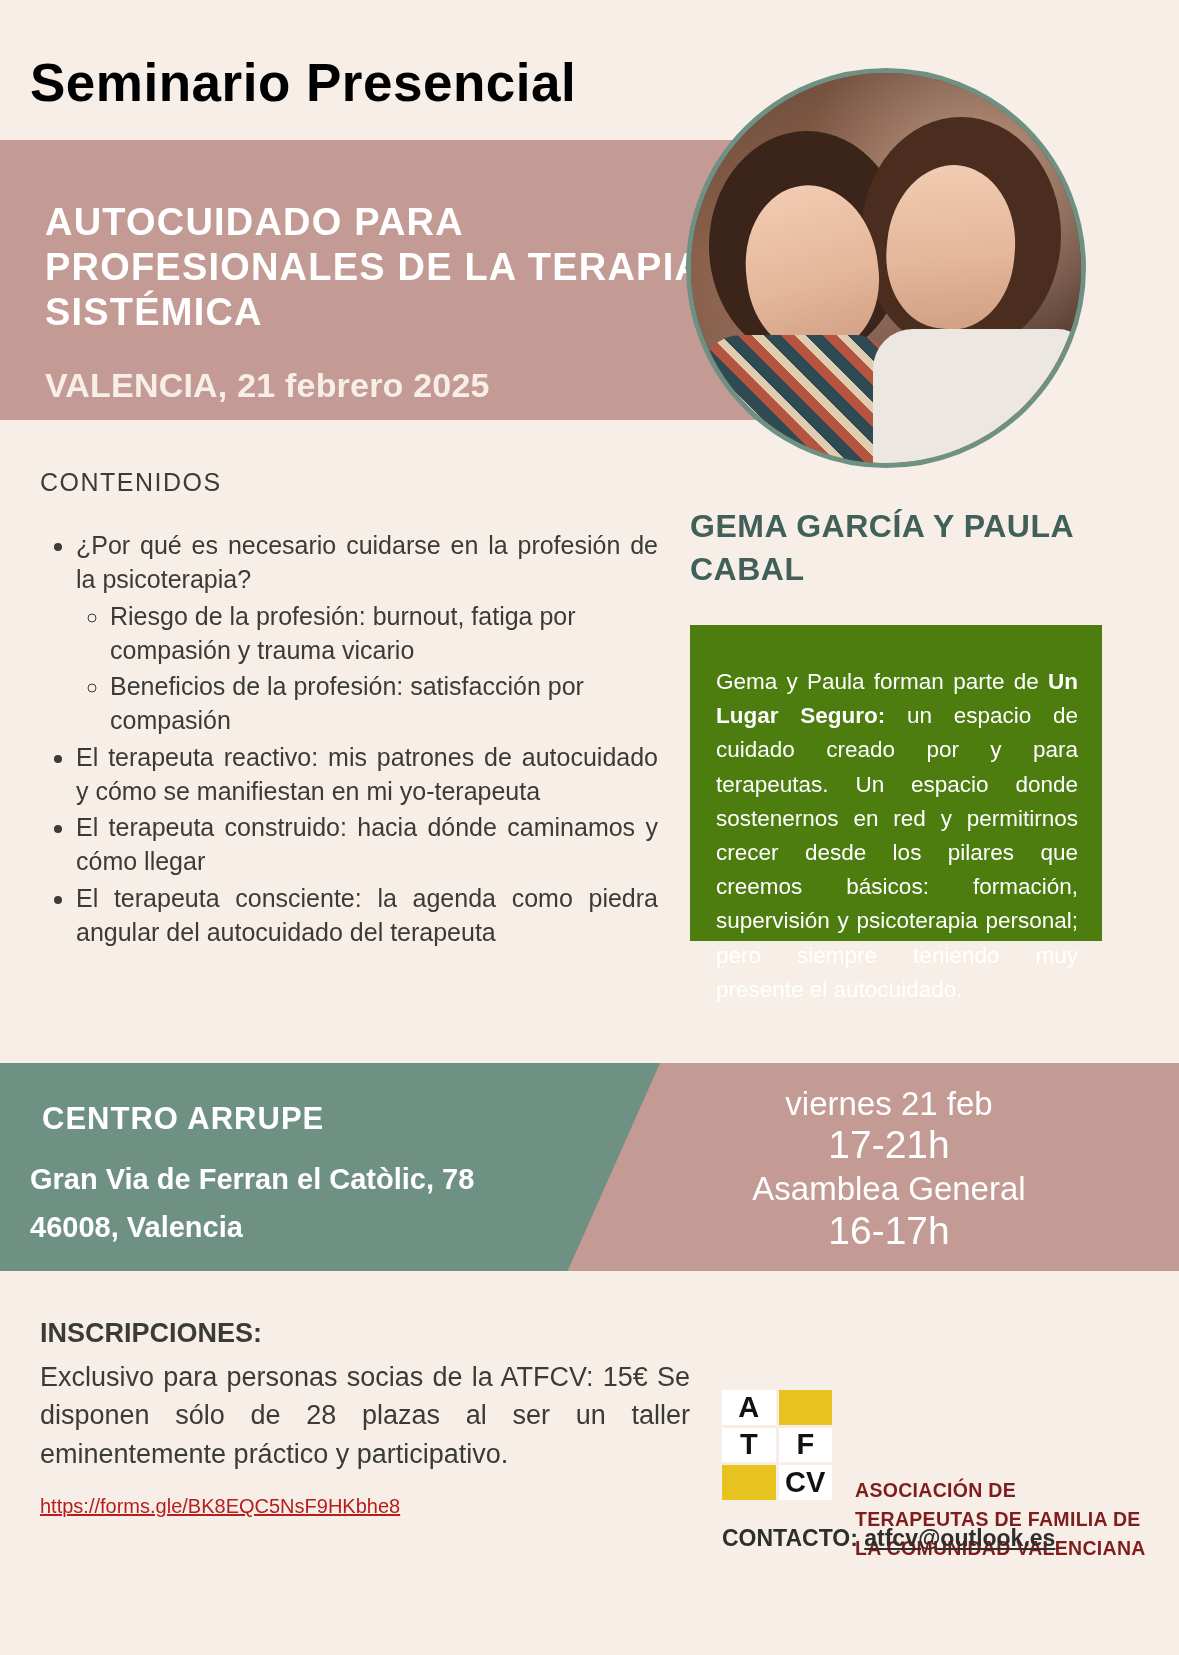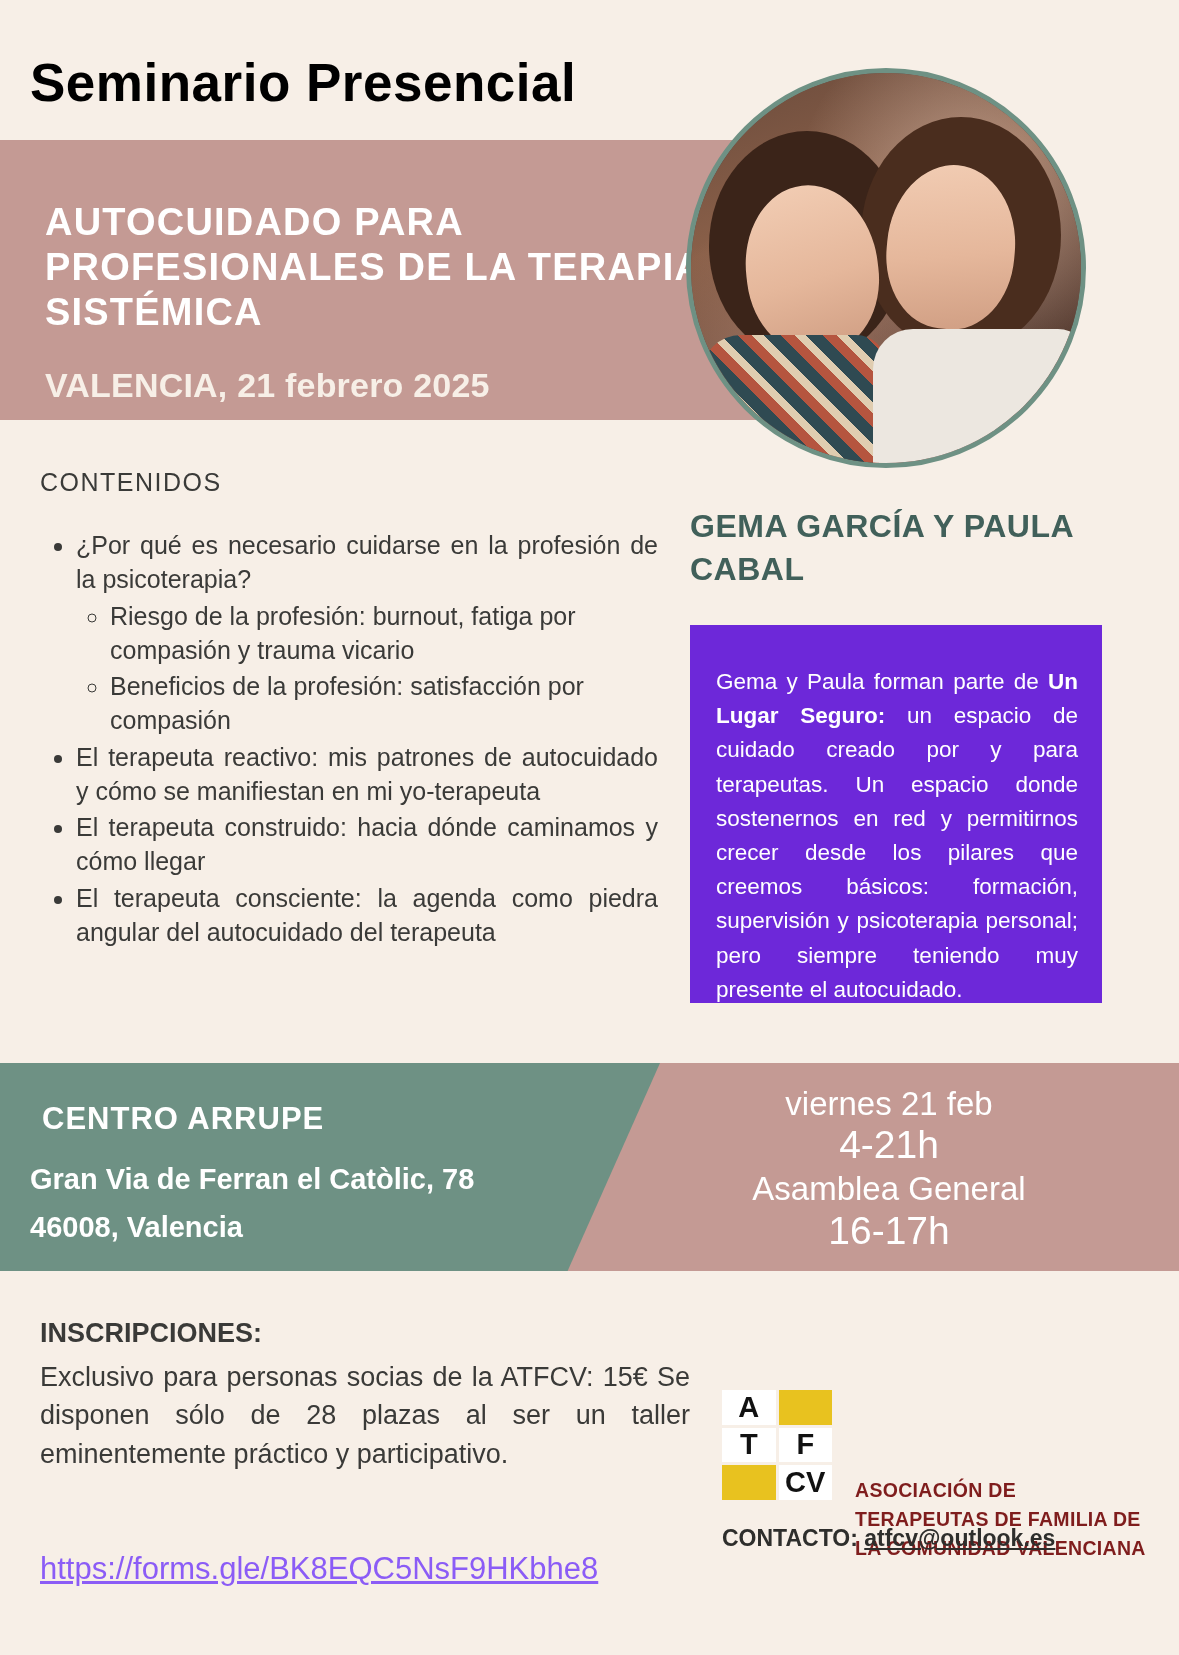--- a/index.html
+++ b/index.html
@@ -153,22 +153,22 @@
     font-weight: bold;
     color: #41605a;
     line-height: 1.35;
     letter-spacing: 0.5px;
   }
   .bio-box {
     position: absolute;
     left: 690px;
     top: 625px;
     width: 412px;
-    height: 378px;
-    background: #6d28d9;
+    height: 316px;
+    background: #4d7c0f;
     padding: 0;
   }
   .bio-text {
     position: absolute;
     left: 26px;
     top: 40px;
     width: 362px;
     font-size: 22.5px;
     line-height: 1.52;
     color: #ffffff;
@@ -247,23 +247,23 @@
     top: 1358px;
     width: 650px;
     font-size: 27px;
     line-height: 1.42;
     color: #3a3a38;
     text-align: justify;
   }
   .insc-link {
     position: absolute;
     left: 40px;
-    top: 1551px;
-    font-size: 31px;
-    color: #8b5cf6;
+    top: 1495px;
+    font-size: 20px;
+    color: #b91c1c;
     text-decoration: underline;
   }
 
   
   .logo-wrap {
     position: absolute;
     left: 722px;
     top: 1390px;
     width: 110px;
     height: 110px;
@@ -353,21 +353,21 @@
     </div>
   </div>
 
   <div class="venue-band">
     <div class="venue-green"></div>
     <div class="venue-name">CENTRO ARRUPE</div>
     <div class="venue-addr1">Gran Via de Ferran el Catòlic, 78</div>
     <div class="venue-addr2">46008, Valencia</div>
     <div class="venue-right">
       <div class="vr-line1">viernes 21 feb</div>
-      <div class="vr-line2">4-21h</div>
+      <div class="vr-line2">17-21h</div>
       <div class="vr-line3">Asamblea General</div>
       <div class="vr-line4">16-17h</div>
     </div>
   </div>
 
   <div class="insc-title">INSCRIPCIONES:</div>
   <div class="insc-body">Exclusivo para personas socias de la ATFCV: 15€ Se disponen sólo de 28 plazas al ser un taller eminentemente práctico y participativo.</div>
   <a class="insc-link" href="#">https://forms.gle/BK8EQC5NsF9HKbhe8</a>
 
   <div class="logo-wrap">

